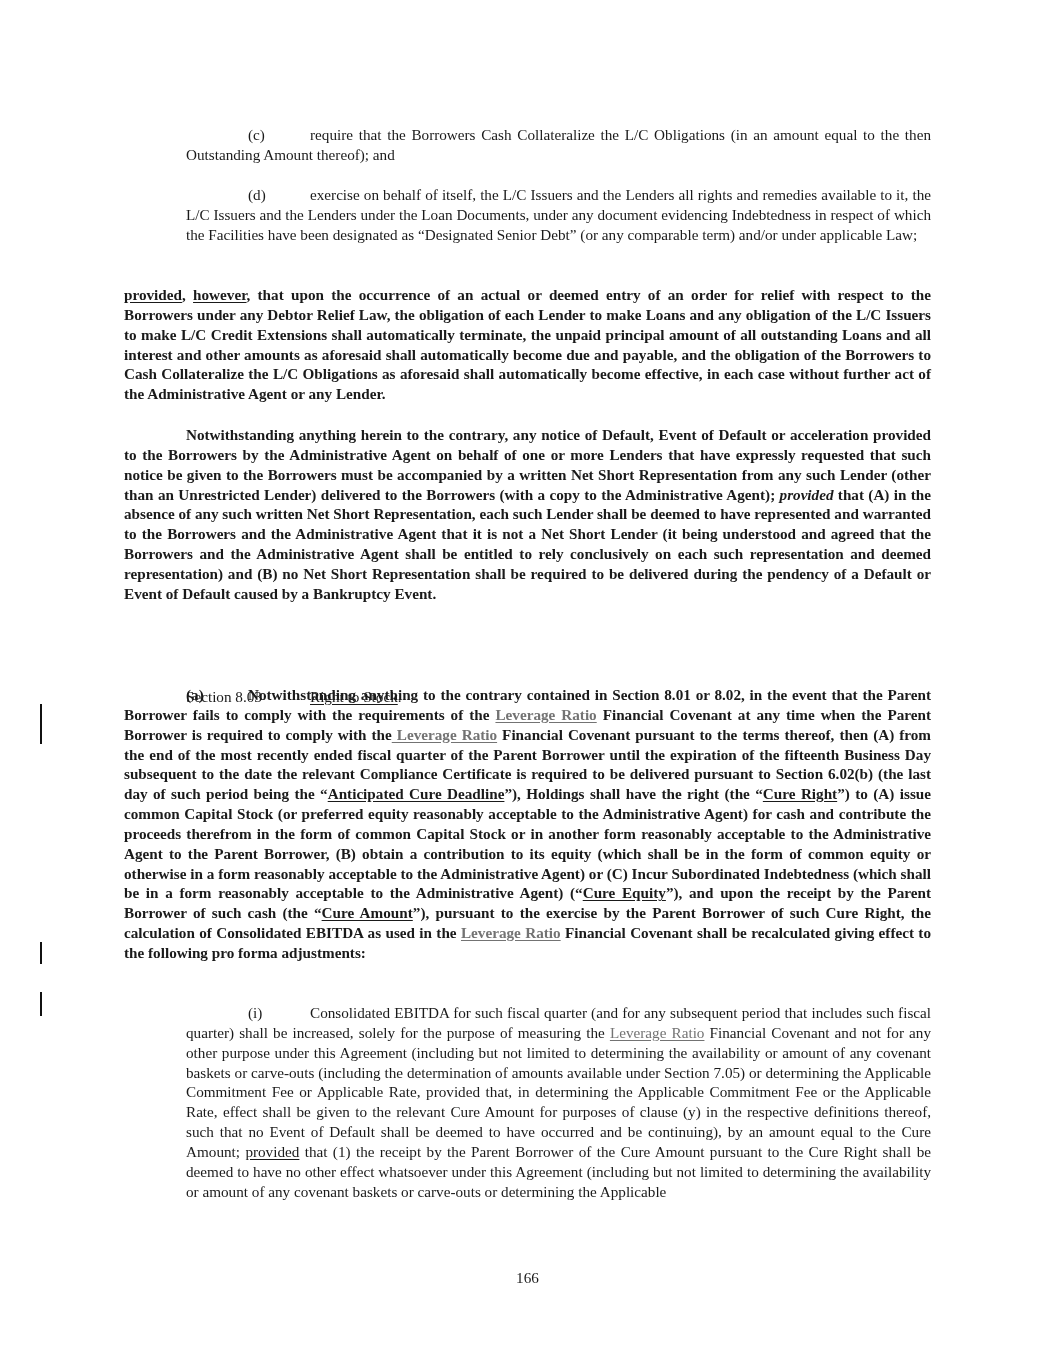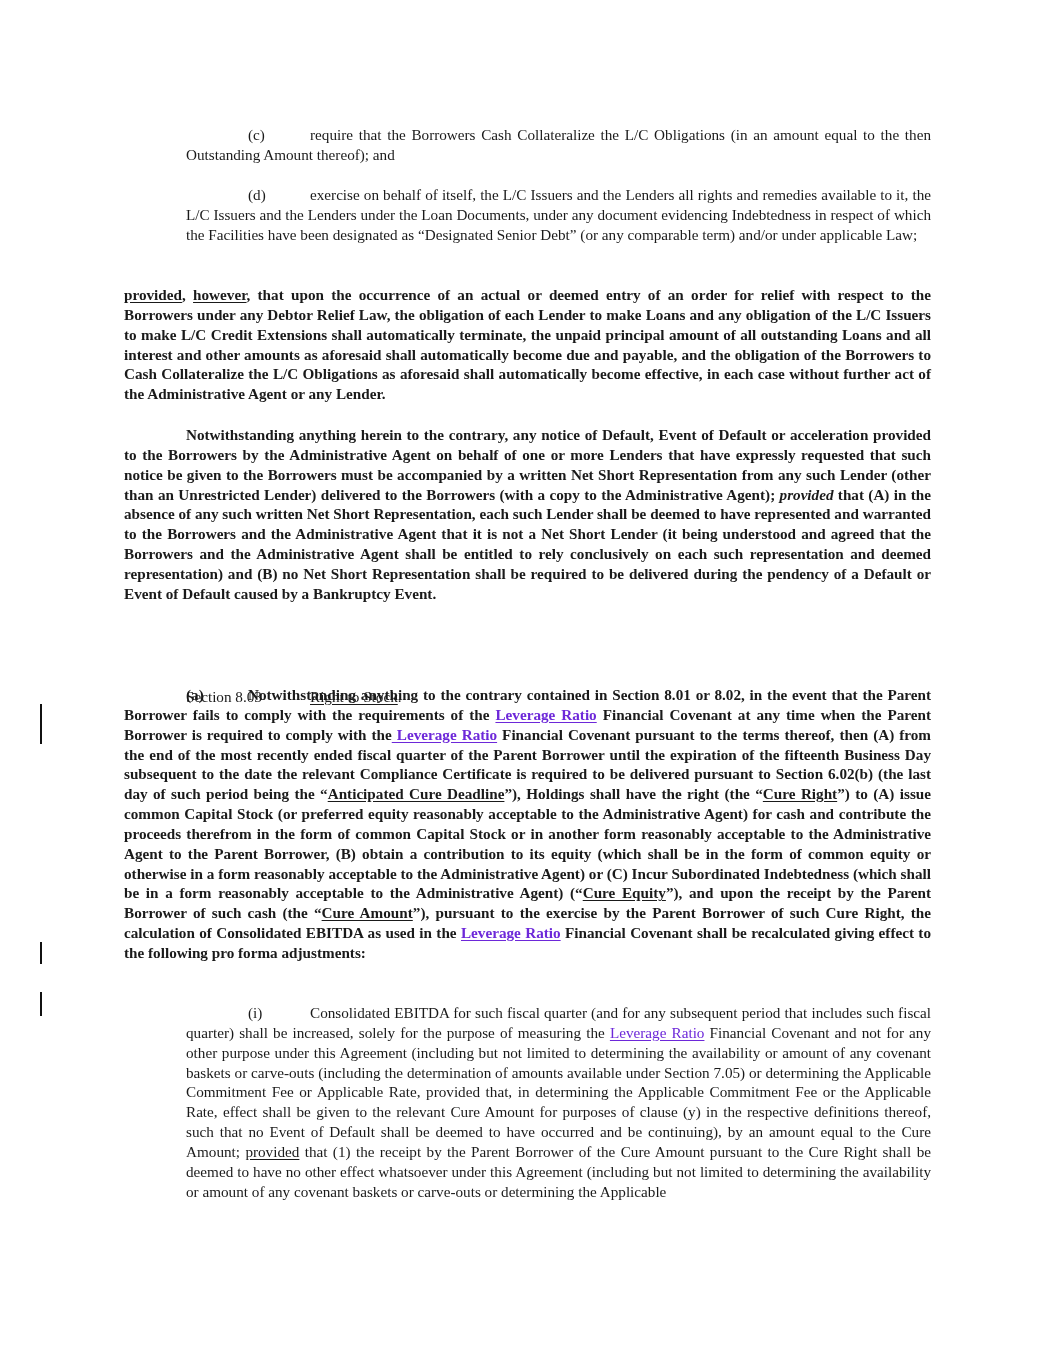--- a/index.html
+++ b/index.html
@@ -8,21 +8,21 @@
     font-family: "Liberation Serif", "DejaVu Serif", serif;
     color: #1a1a1a; font-size: 15.2px; line-height: 19.85px;
   }
   .page { position: absolute; left: 0; top: 0; width: 1055px; height: 1309px; }
   .para { position: absolute; text-align: justify; margin: 0; }
   .blk-ind { left: 186px; width: 745px; }
   .blk-full { left: 124px; width: 807px; font-weight: bold; }
   .first-indent { text-indent: 62px; }
   .tab { display: inline-block; width: 62px; text-indent: 0; }
   .u { text-decoration: underline; text-underline-offset: 2px; }
-  .link { color: #6d28d9; text-decoration: underline; text-underline-offset: 2px; }
+  .link { color: #737373; text-decoration: underline; text-underline-offset: 2px; }
   .it { font-style: italic; }
   .bar { position: absolute; left: 40px; width: 2px; background: #111; }
   .pagenum { position: absolute; left: 0; width: 1055px; top: 1268px; text-align: center; }
   .heading { position: absolute; left: 186px; top: 645px; }
 </style>
 </head>
 <body>
 
 <div class="page">
 
@@ -37,13 +37,14 @@
   <div class="heading"><span style="display:inline-block;width:124px;margin-top:42px;">Section 8.03</span><span class="u">Right to Stock</span><span>.</span></div>
 
   <div class="bar" style="top:704px;height:40px;"></div>
   <p class="para blk-full first-indent" style="top:685px;"><span class="tab">(a)</span><span>Notwithstanding anything to the contrary contained in Section 8.01 or 8.02, in the event that the Parent Borrower fails to comply with the requirements of the </span><a class="link" href="#">Leverage Ratio</a><span> Financial Covenant at any time when the Parent Borrower is required to comply with the</span><a class="link" href="#"> Leverage Ratio</a><span> Financial Covenant pursuant to the terms thereof, then (A) from the end of the most recently ended fiscal quarter of the Parent Borrower until the expiration of the fifteenth Business Day subsequent to the date the relevant Compliance Certificate is required to be delivered pursuant to Section 6.02(b) (the last day of such period being the “</span><span class="u">Anticipated Cure Deadline</span><span>”), Holdings shall have the right (the “</span><span class="u">Cure Right</span><span>”) to (A) issue common Capital Stock (or preferred equity reasonably acceptable to the Administrative Agent) for cash and contribute the proceeds therefrom in the form of common Capital Stock or in another form reasonably acceptable to the Administrative Agent to the Parent Borrower, (B) obtain a contribution to its equity (which shall be in the form of common equity or otherwise in a form reasonably acceptable to the Administrative Agent) or (C) Incur Subordinated Indebtedness (which shall be in a form reasonably acceptable to the Administrative Agent) (“</span><span class="u">Cure Equity</span><span>”), and upon the receipt by the Parent Borrower of such cash (the “</span><span class="u">Cure Amount</span><span>”), pursuant to the exercise by the Parent Borrower of such Cure Right, the calculation of Consolidated EBITDA as used in the </span><a class="link" href="#">Leverage Ratio</a><span> Financial Covenant shall be recalculated giving effect to the following pro forma adjustments:</span></p>
 
   <div class="bar" style="top:942px;height:22px;"></div>
 
   <div class="bar" style="top:992px;height:24px;"></div>
   <p class="para blk-ind first-indent" style="top:1003px;"><span class="tab">(i)</span><span>Consolidated EBITDA for such fiscal quarter (and for any subsequent period that includes such fiscal quarter) shall be increased, solely for the purpose of measuring the </span><a class="link" href="#">Leverage Ratio</a><span> Financial Covenant and not for any other purpose under this Agreement (including but not limited to determining the availability or amount of any covenant baskets or carve-outs (including the determination of amounts available under Section 7.05) or determining the Applicable Commitment Fee or Applicable Rate, provided that, in determining the Applicable Commitment Fee or the Applicable Rate, effect shall be given to the relevant Cure Amount for purposes of clause (y) in the respective definitions thereof, such that no Event of Default shall be deemed to have occurred and be continuing), by an amount equal to the Cure Amount; </span><span class="u">provided</span><span> that (1) the receipt by the Parent Borrower of the Cure Amount pursuant to the Cure Right shall be deemed to have no other effect whatsoever under this Agreement (including but not limited to determining the availability or amount of any covenant baskets or carve-outs or determining the Applicable</span></p>
 
+  <div class="pagenum">166</div>
 </div>
 
 </body></html>

